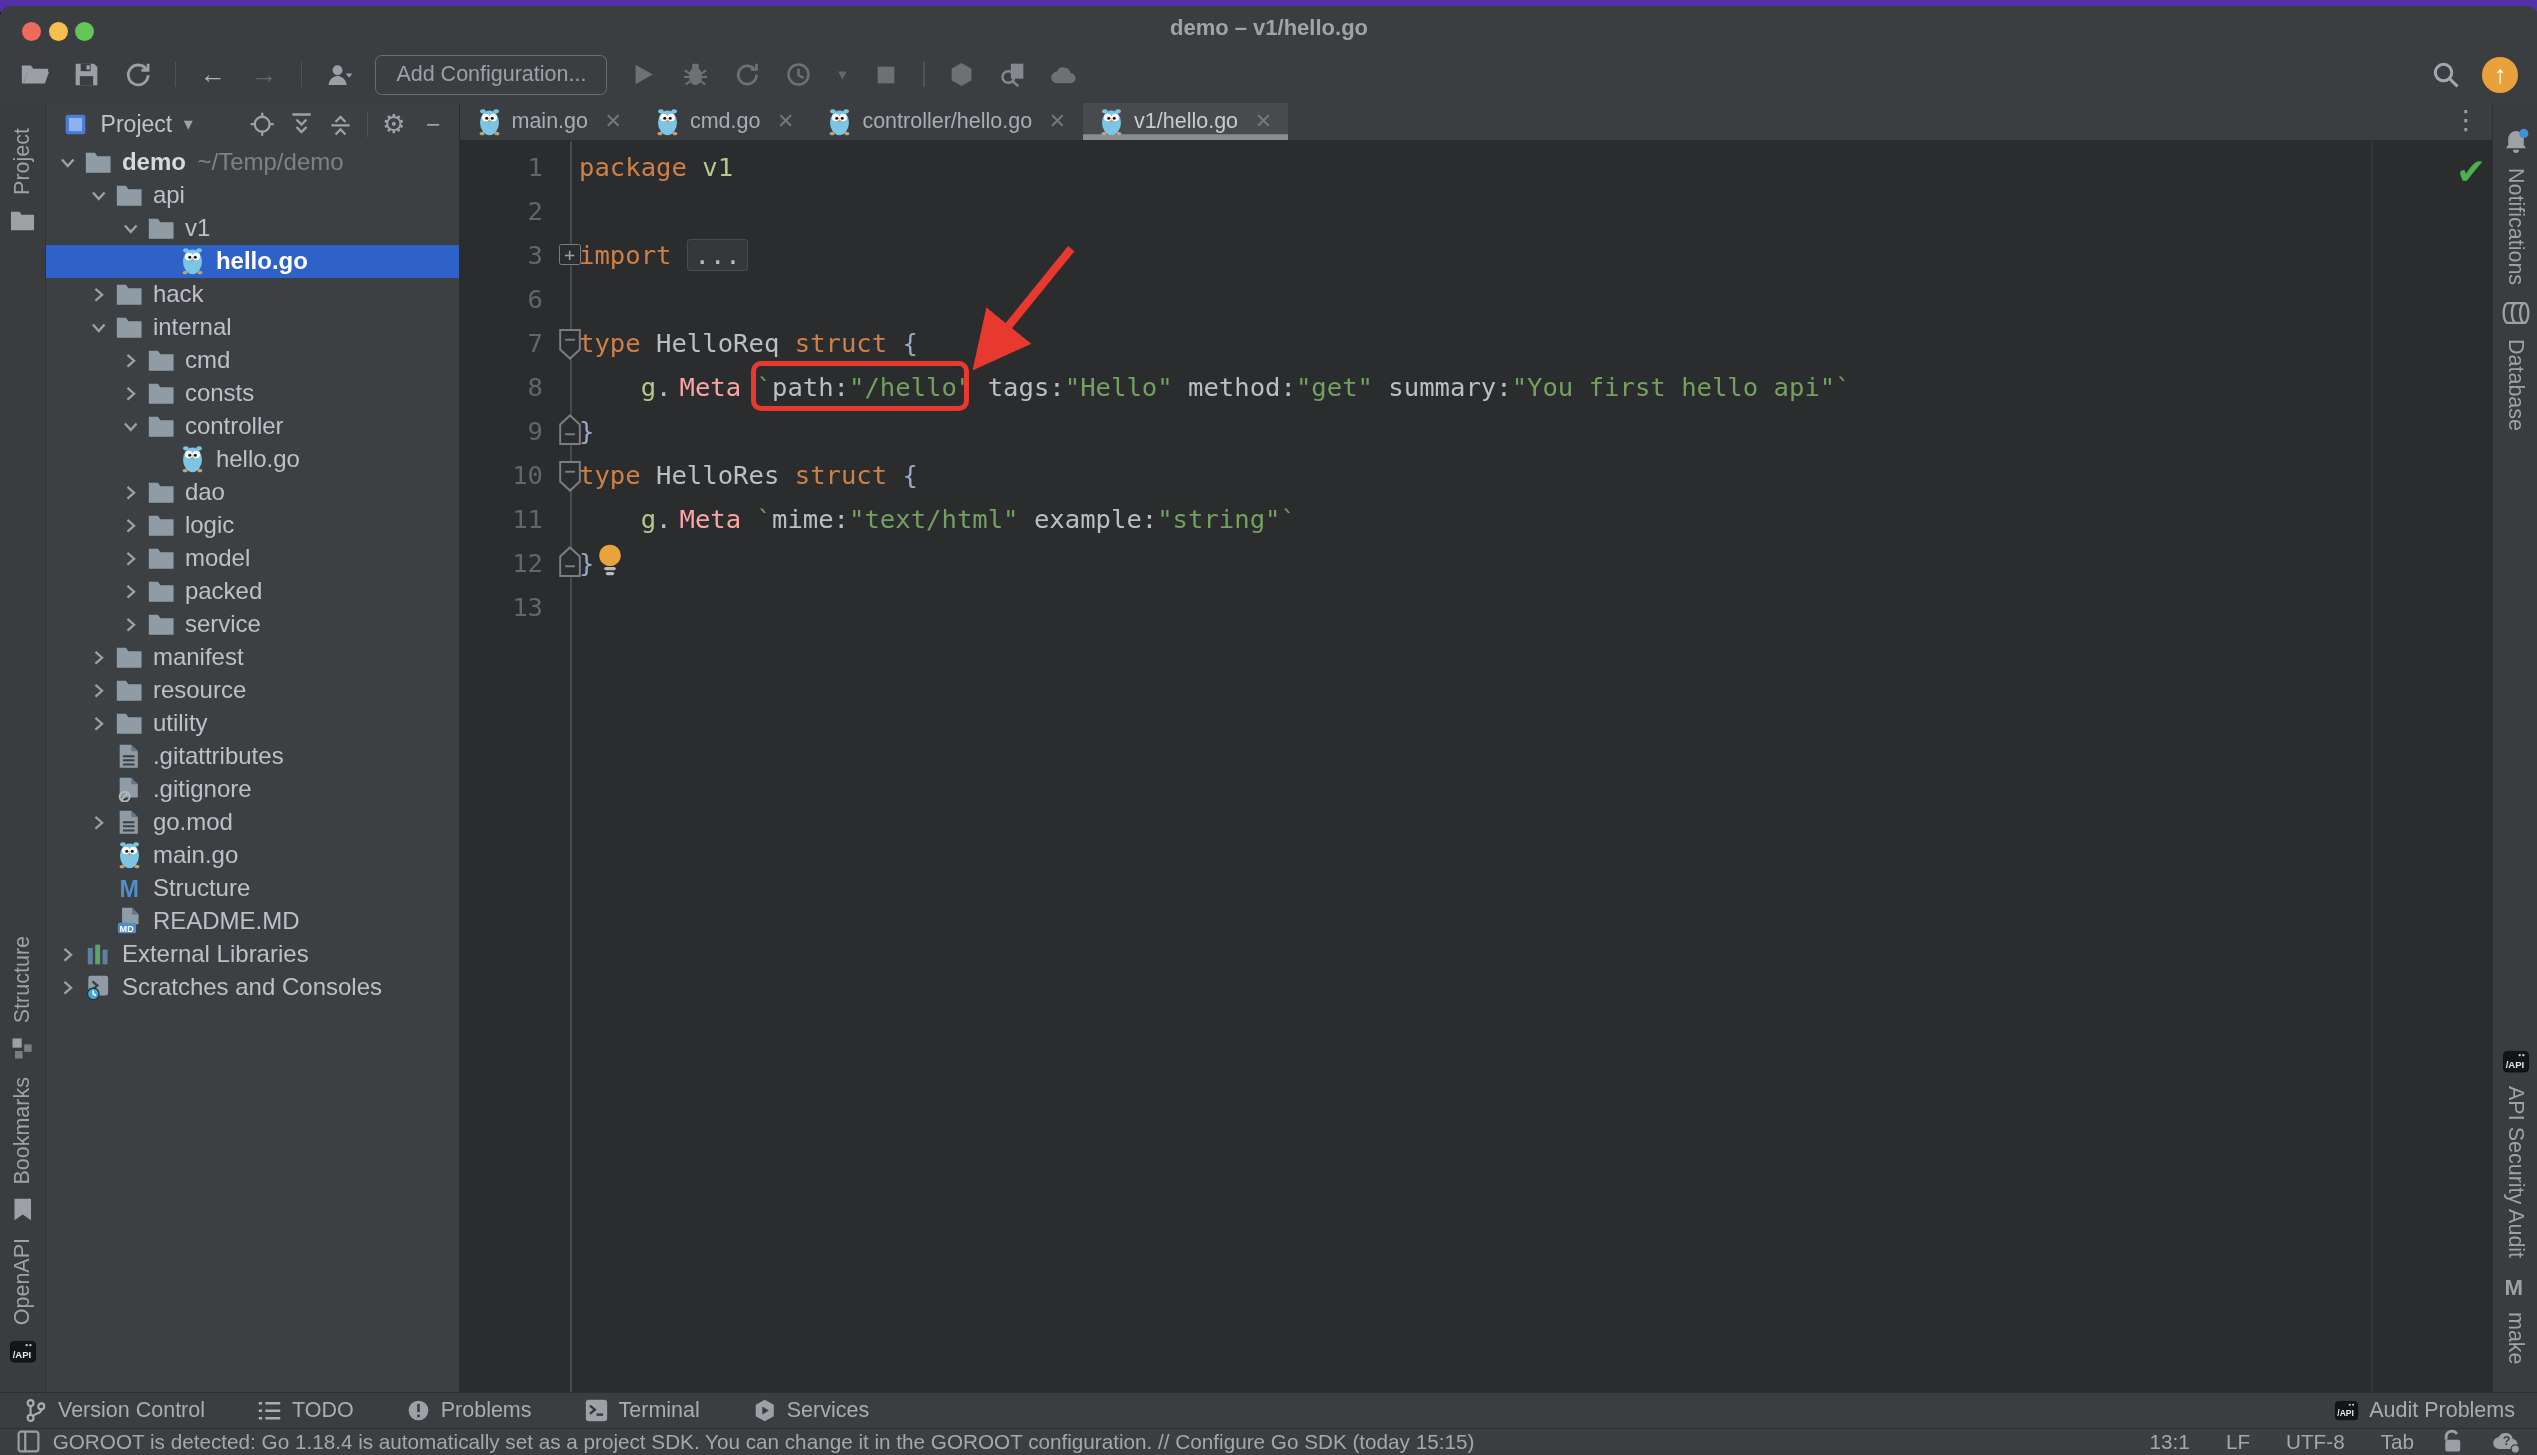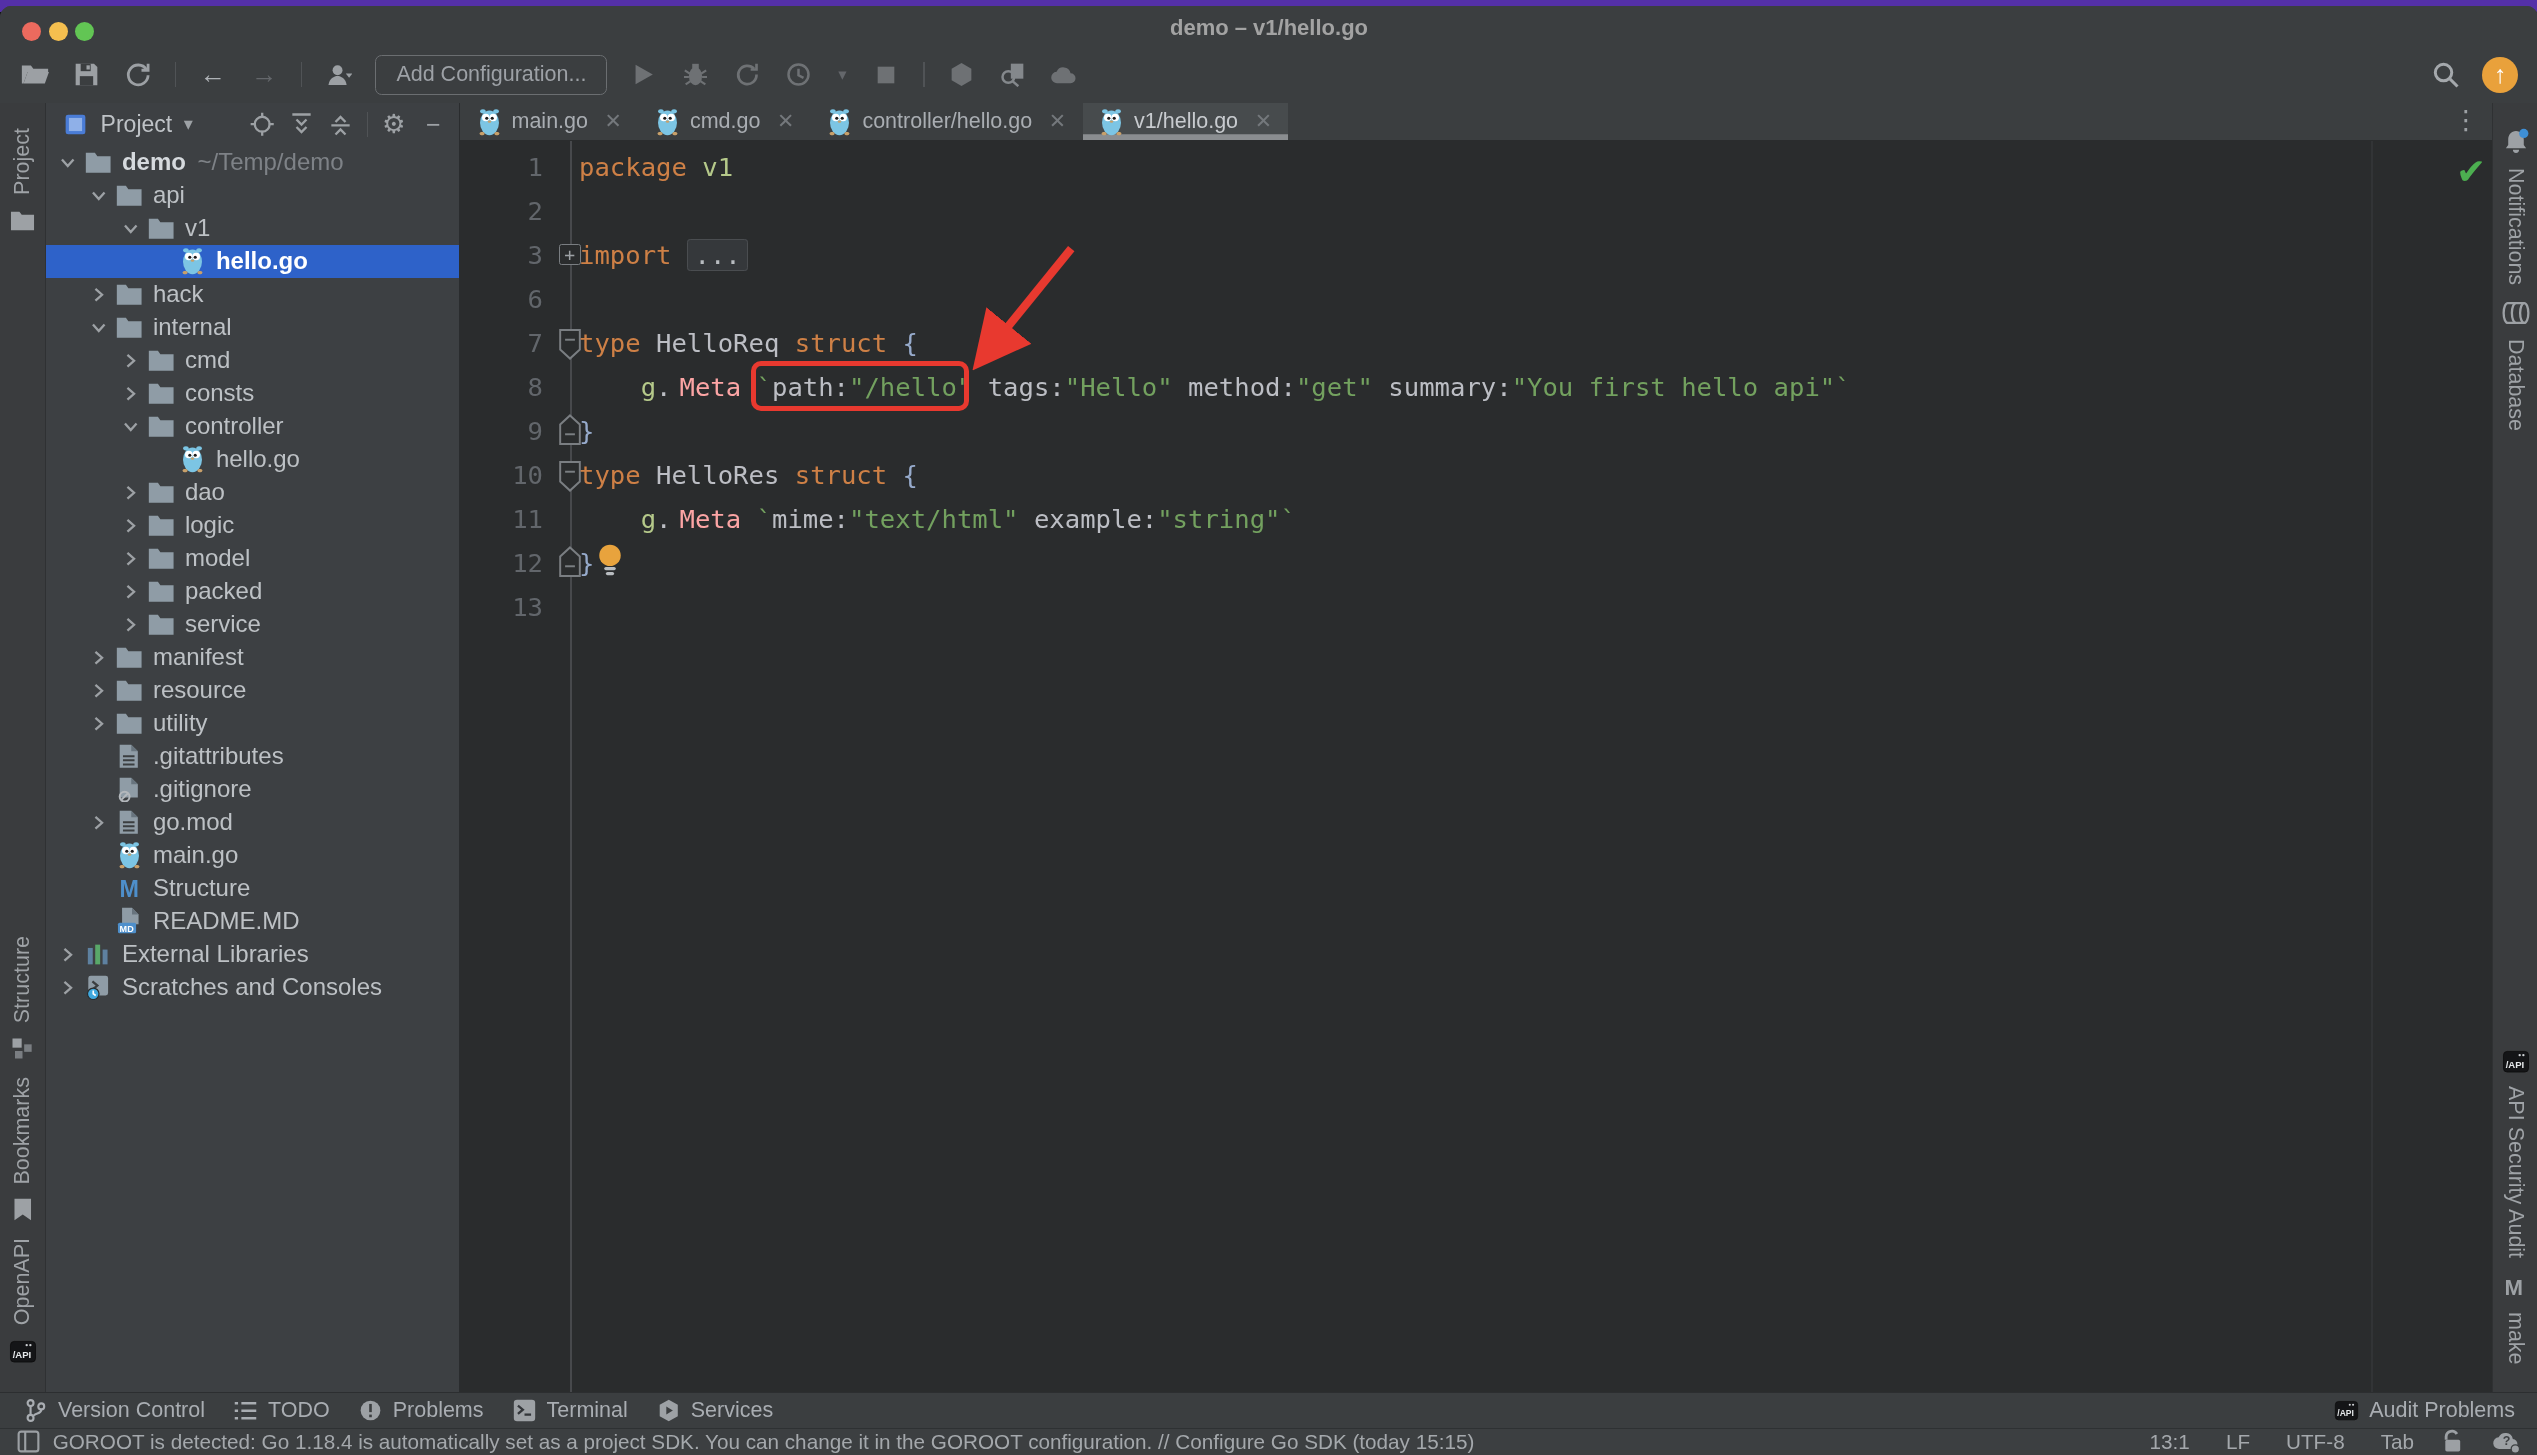--- a/index.html
+++ b/index.html
@@ -86,21 +86,21 @@
   .tok-fold{color:#B8BCC0;background:#35383B;border:0.8px solid #4A4D50;border-radius:3.3px;padding:0 6.6px;}
   .gmark{position:absolute;left:96px;top:4.1px;}
   .plusbox{position:absolute;left:99px;top:10.7px;width:21.5px;height:21.5px;border:1.7px solid #7A7E82;border-radius:2.5px;
     background:#2A2C2D;color:#9DA1A5;font-size:18px;line-height:19px;text-align:center;box-sizing:border-box;}
   #red-box{position:absolute;left:291px;top:220px;width:218px;height:50px;border:5px solid #E8392F;border-radius:10px;box-sizing:border-box;}
   #arrow-svg{position:absolute;left:0;top:0;pointer-events:none;}
   #green-check{position:absolute;left:1996px;top:10px;color:#4CAF50;font-size:36px;font-weight:700;}
   #bulb{position:absolute;left:135px;top:402px;}
   
   #bottombar{position:absolute;left:0;top:1386px;width:100%;height:36px;background:#3B3E40;border-top:1.7px solid #2C2E30;
-    display:flex;align-items:center;padding:0 23px;box-sizing:border-box;gap:28px;font-size:21.5px;color:#A9ADB2;}
+    display:flex;align-items:center;padding:0 23px;box-sizing:border-box;gap:52px;font-size:21.5px;color:#A9ADB2;}
   .bb-item{display:flex;align-items:center;gap:10px;}
   .bb-item .bic{width:25px;height:25px;display:flex;align-items:center;justify-content:center;}
   
   #statusbar{position:absolute;left:0;top:1422px;width:100%;height:27px;background:#3C3F41;border-top:1.7px solid #2E3133;
     display:flex;align-items:center;padding:0 16.5px;box-sizing:border-box;font-size:20.7px;color:#A4A8AC;}
   #status-msg{margin-left:13.2px;white-space:nowrap;}
   #sb-spacer{flex:1;}
   .sb-item{margin-left:36px;white-space:nowrap;}
   .sb-ico{margin-left:28px;display:flex;align-items:center;color:#9CA0A4;}
 </style>

